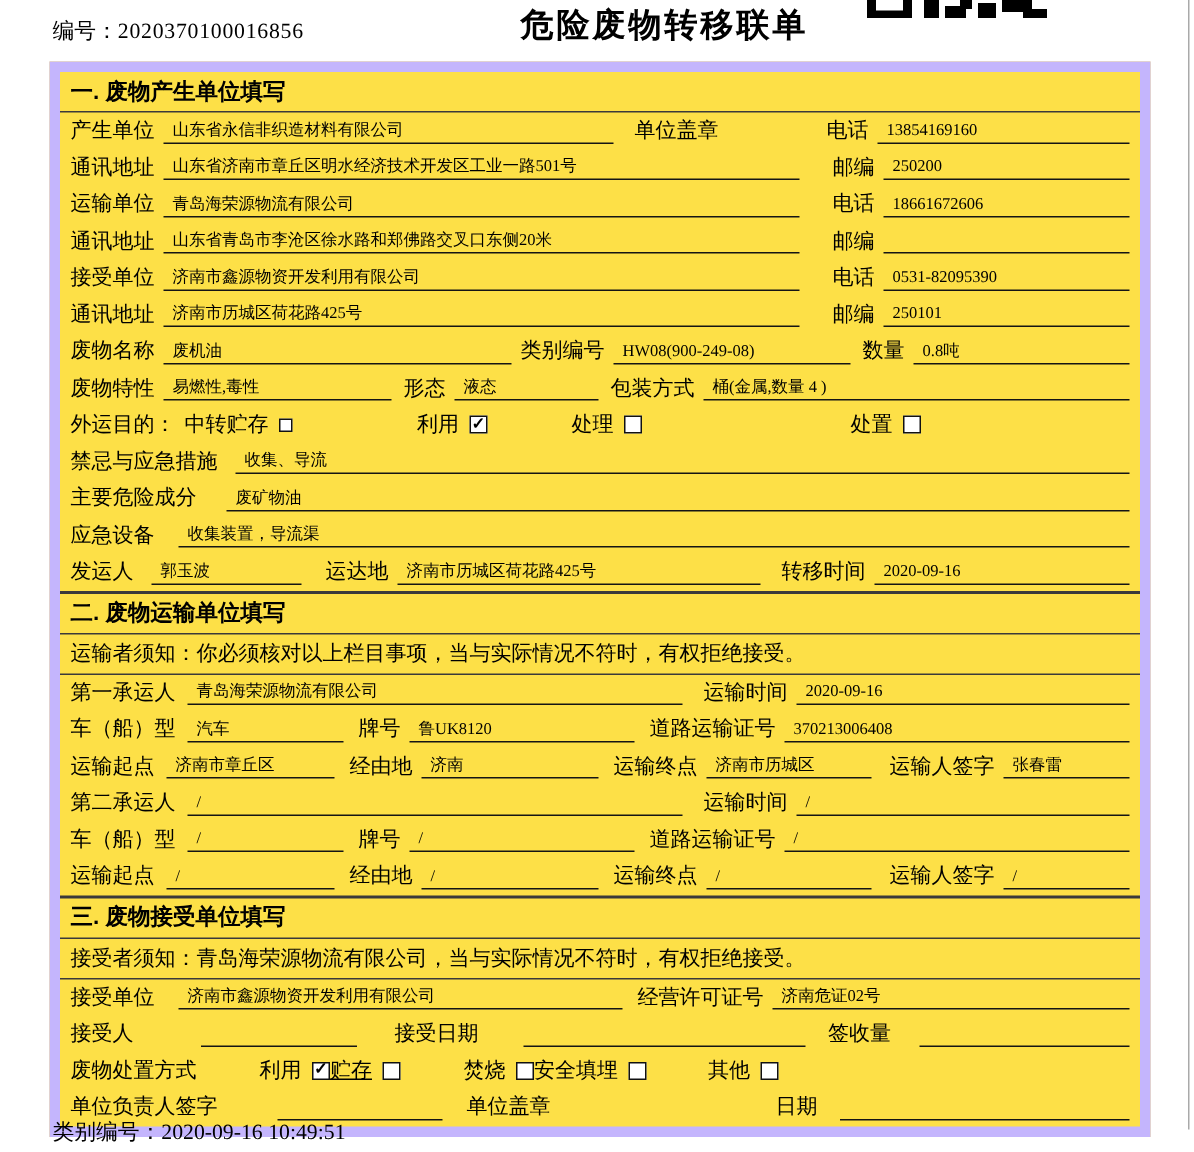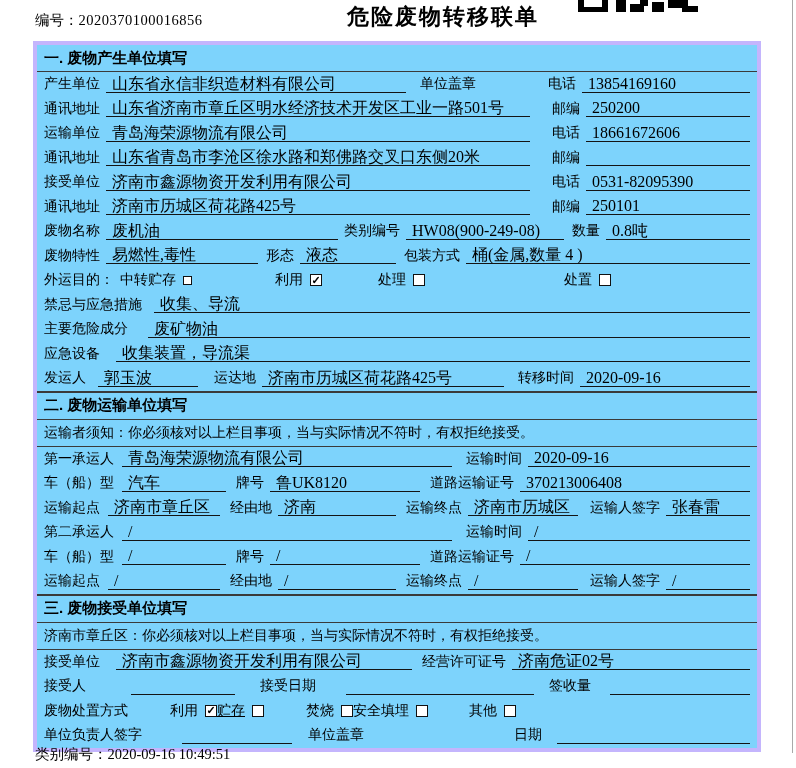--- a/index.html
+++ b/index.html
@@ -5,35 +5,35 @@
   html,body{margin:0;padding:0;background:#fff;}
   .page{position:relative;width:796px;height:768px;background:#ffffff;overflow:hidden;
         font-family:"Liberation Serif","DejaVu Serif",serif;color:#000;}
   .doc-num{position:absolute;left:35px;top:11px;font-size:14.5px;white-space:nowrap;}
   .doc-num .num{font-family:"Liberation Serif","DejaVu Serif",serif;letter-spacing:.5px;}
   .main-title{position:absolute;left:90px;right:0;top:2px;text-align:center;
         font-size:22px;font-weight:bold;letter-spacing:2px;
         font-family:"Liberation Sans","DejaVu Sans",sans-serif;}
   .qr{position:absolute;left:578px;top:0;}
   .page-edge{position:absolute;left:792px;top:0;width:1px;height:753px;background:#a9a9a9;}
-  .form{position:absolute;left:33px;top:41px;width:720px;border:4px solid #c4b5fd;background:#7dd3fc;}
+  .form{position:absolute;left:33px;top:41px;width:720px;border:7px solid #c4b5fd;background:#fde047;}
   .sec-title{height:26px;display:flex;align-items:center;padding:0 7px;
         font-weight:bold;font-size:15px;
         font-family:"Liberation Sans","DejaVu Sans",sans-serif;
         border-bottom:1px solid #3a3a3a;}
   .section + .section .sec-title{border-top:2px solid #3a3a3a;}
   .row{height:24.5px;display:flex;align-items:center;padding:0 7px;font-size:14px;}
   .row.notice{height:26px;border-bottom:1px solid #3a3a3a;}
   .nt{white-space:nowrap;}
   .lb{white-space:nowrap;flex-shrink:0;}
   .ln{border-bottom:1px solid #141414;height:17px;display:flex;align-items:flex-end;
       margin-left:6px;padding:0 2px 1px 6px;box-sizing:border-box;
       white-space:nowrap;overflow:hidden;flex-shrink:0;}
   .ln.grow{flex:1 1 auto;}
-  .val{font-size:16px;line-height:14px;text-align:center;}
+  .val{font-size:11px;line-height:14px;text-align:center;}
   .cbg{display:inline-flex;align-items:center;gap:7px;white-space:nowrap;flex-shrink:0;}
   .cbx{width:12px;height:12px;border:1.4px solid #111;box-sizing:border-box;
        display:inline-flex;align-items:center;justify-content:center;
        font-size:11px;line-height:1;font-weight:bold;background:#fff;}
   .cbx.small{width:9px;height:9px;}
   .footer{position:absolute;left:35px;top:745px;font-size:14.5px;white-space:nowrap;}
 </style>
 </head>
 <body>
 
@@ -286,21 +286,21 @@
           </span>
           <span class="lb" style="margin-left: 12px;">运输人签字</span>
           <span class="ln grow">
             <span class="val">/</span>
           </span>
         </div>
       </div>
       <div class="section">
         <div class="sec-title">三. 废物接受单位填写</div>
         <div class="row notice">
-          <span class="nt">济南市章丘区：你必须核对以上栏目事项，当与实际情况不符时，有权拒绝接受。</span>
+          <span class="nt">接受者须知：青岛海荣源物流有限公司，当与实际情况不符时，有权拒绝接受。</span>
         </div>
         <div class="row">
           <span class="lb">接受单位</span>
           <span class="ln" style="width: 296px; margin-left: 16px;">
             <span class="val">济南市鑫源物资开发利用有限公司</span>
           </span>
           <span class="lb" style="margin-left: 10px; font-family: Liberation Serif, serif;">经营许可证号</span>
           <span class="ln grow">
             <span class="val">济南危证02号</span>
           </span>

